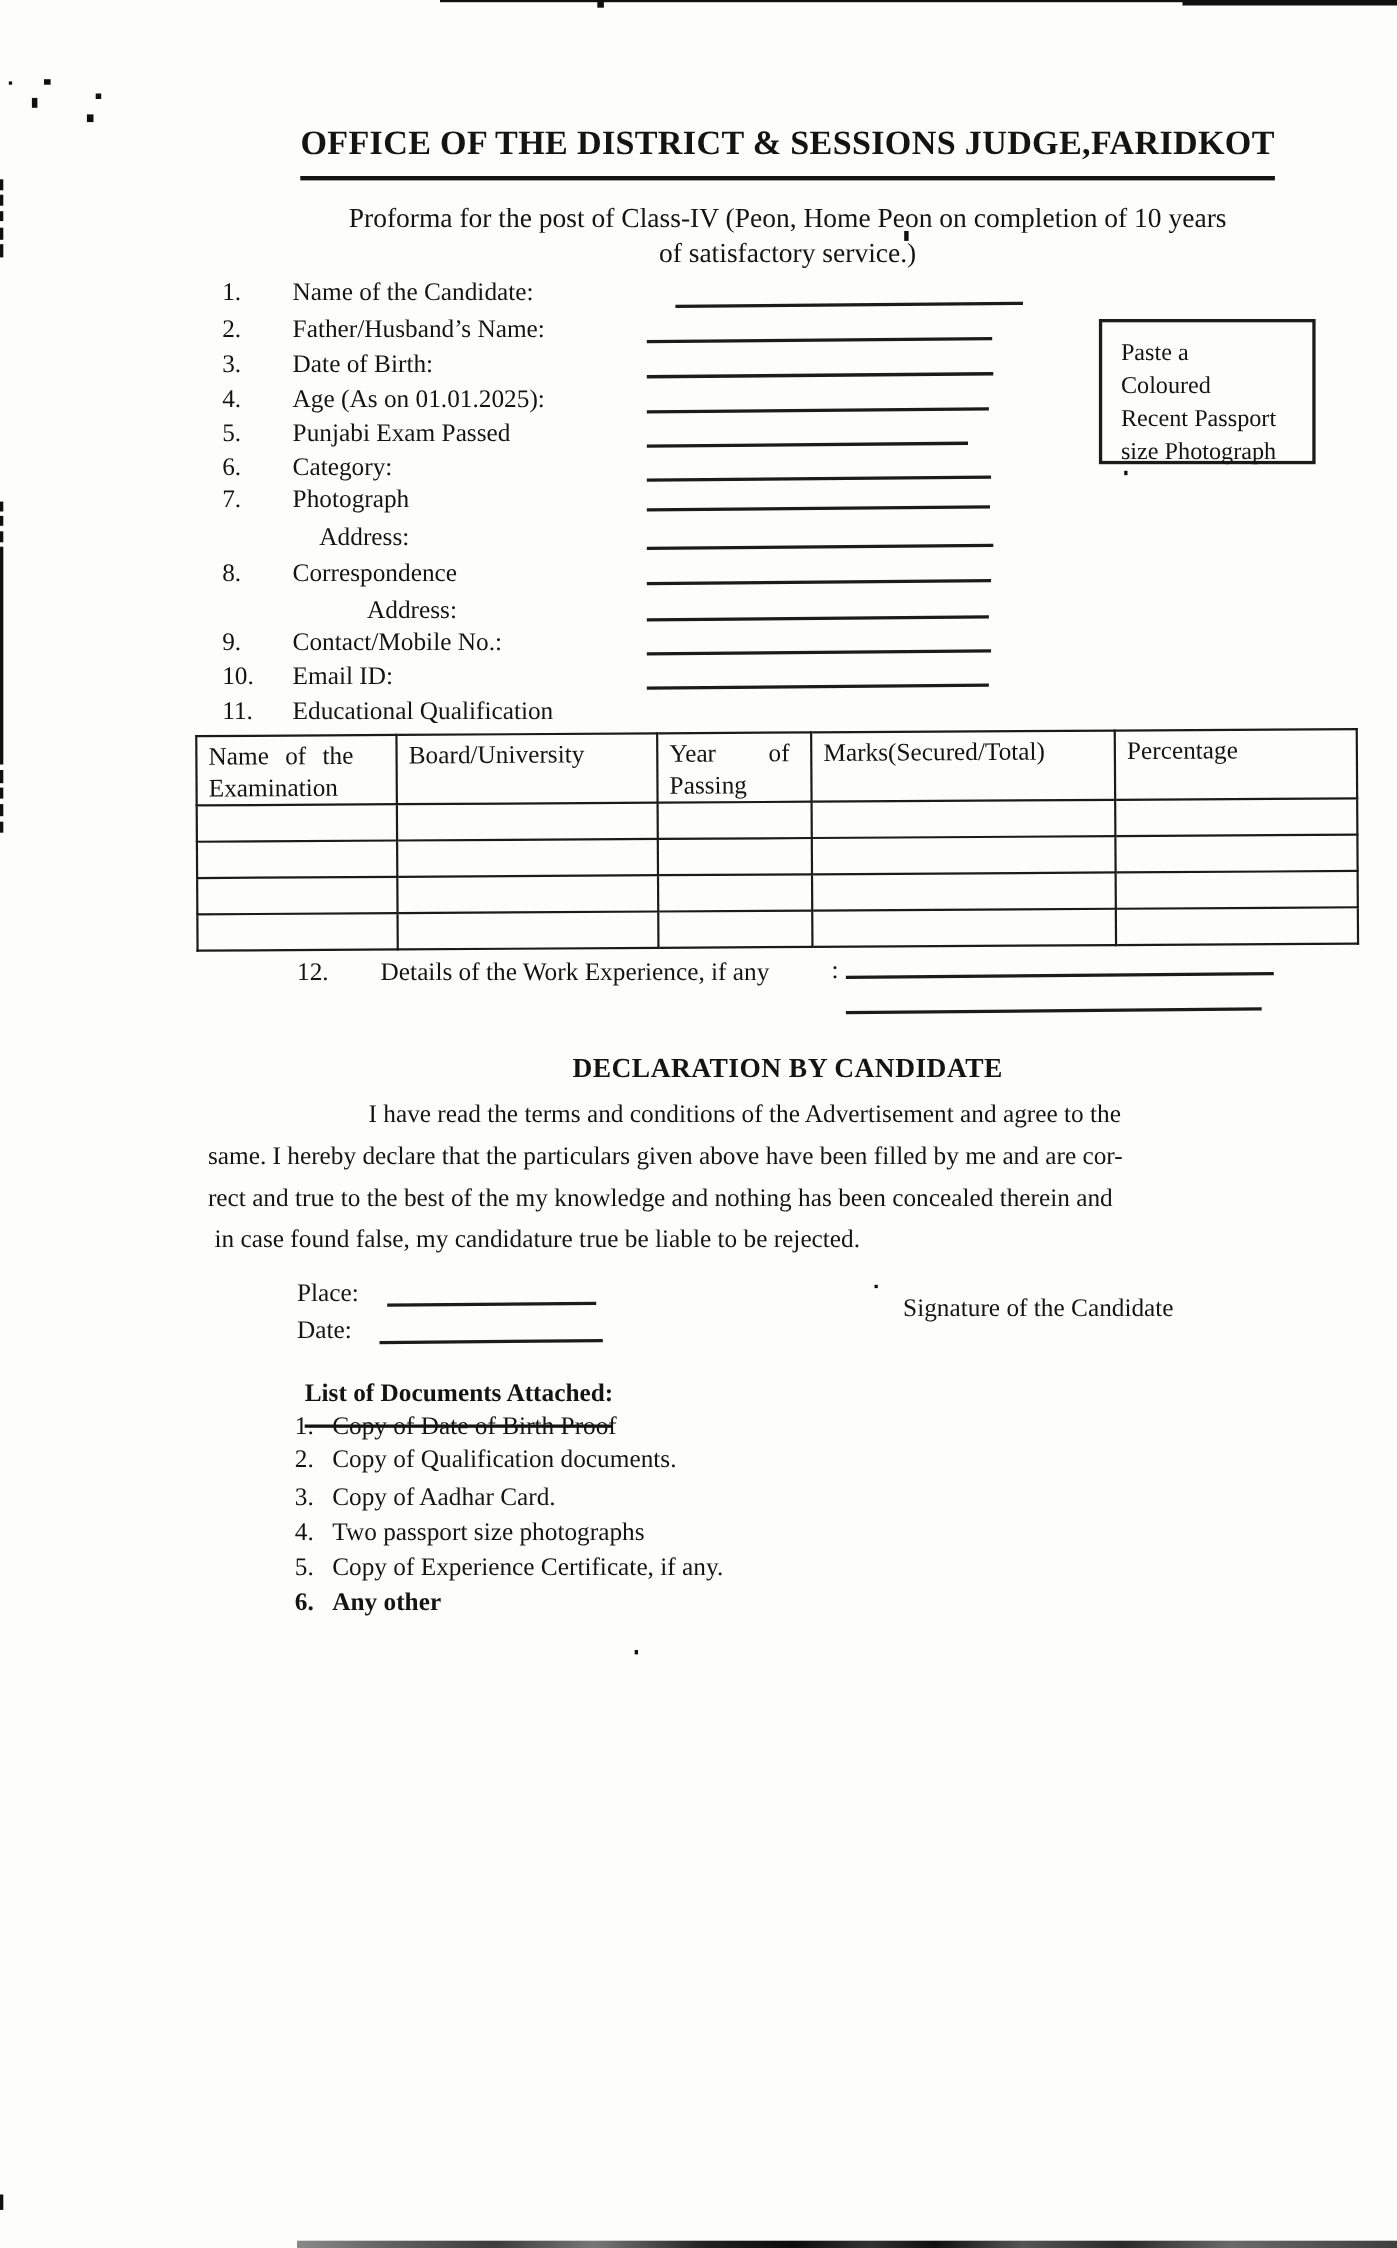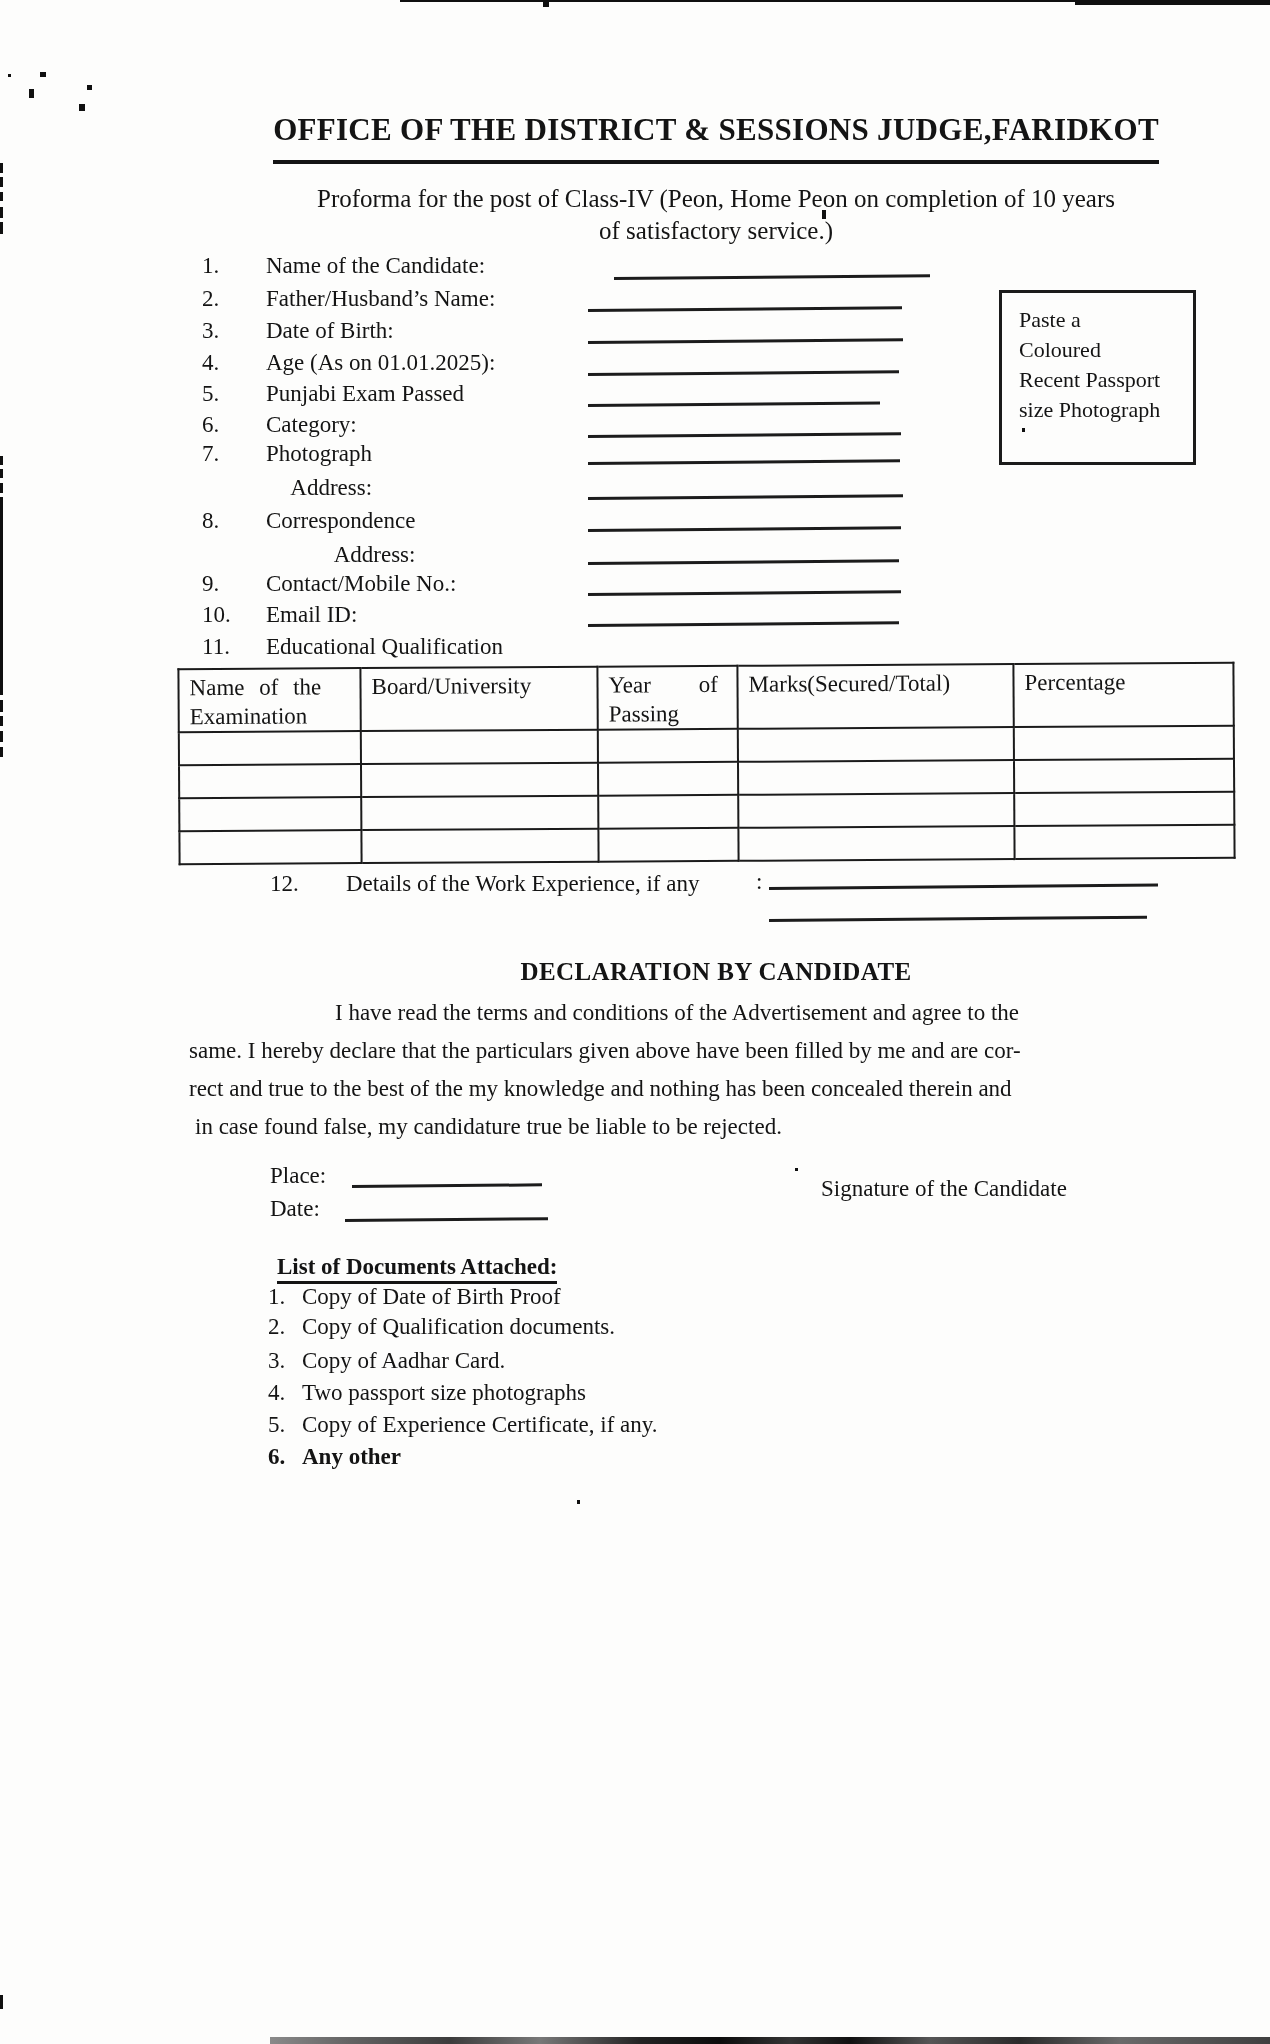--- a/index.html
+++ b/index.html
@@ -4,21 +4,21 @@
 <style>
   html,body{margin:0;padding:0;background:#fff;}
   .page{position:relative;width:1270px;height:2044px;background:#fdfdfc;
         font-family:"Liberation Serif","DejaVu Serif",serif;color:#141414;overflow:hidden;}
   
   .hdr{position:absolute;left:186px;top:112px;width:1060px;text-align:center;}
   .title{font-size:31px;font-weight:bold;letter-spacing:.3px;display:inline-block;
          border-bottom:4px solid #141414;padding-bottom:12px;white-space:nowrap;}
   .sub{font-size:25px;line-height:32px;margin-top:19px;}
   
-  .pbox{position:absolute;left:999px;top:290px;width:197px;height:175px;
+  .pbox{position:absolute;left:999px;top:290px;width:197px;height:132px;
         border:3px solid #1b1b1b;box-sizing:border-box;padding:12px 0 0 17px;
         font-size:22px;line-height:30px;}
   
   .frow{position:absolute;left:202px;font-size:23px;line-height:34px;white-space:nowrap;}
   .fnum{display:inline-block;width:64px;}
   .flabel{display:inline-block;vertical-align:top;text-align:right;}
   .bl{position:absolute;height:3px;background:#1c1c1c;transform:rotate(-0.5deg);
       transform-origin:left center;}
   
   .edu{position:absolute;left:178px;top:665px;border-collapse:collapse;
@@ -27,21 +27,21 @@
           padding:3px 8px 0 10px;line-height:29px;}
   .edu tr.hd td{height:57px;}
   .edu tr.er td{height:31px;padding:0;}
   .jname{word-spacing:9px;}
   .jyear{word-spacing:42px;}
   
   .t{position:absolute;font-size:23px;white-space:nowrap;}
   .b{font-weight:bold;}
   .dech{position:absolute;left:186px;top:958px;width:1060px;text-align:center;
         font-size:25px;font-weight:bold;letter-spacing:.4px;}
-  .docsh{font-weight:bold;border-bottom:3px solid #141414;padding-bottom:1px;}
+  .docsh{font-weight:bold;border-bottom:3px solid #141414;padding-bottom:15px;}
   .drow{position:absolute;left:268px;font-size:23px;white-space:nowrap;}
   .dnum{display:inline-block;width:34px;}
   
   .ink{position:absolute;background:#101010;}
   .strip{position:absolute;left:270px;top:2037px;width:1000px;height:7px;
          background:linear-gradient(90deg,#8a8a8a 0%,#636363 8%,#3c3c3c 18%,#787878 27%,
          #232323 37%,#0c0c0c 45%,#343434 52%,#101010 58%,#565656 66%,#2a2a2a 75%,
          #6a6a6a 85%,#3f3f3f 100%);}
 </style>
 </head>

